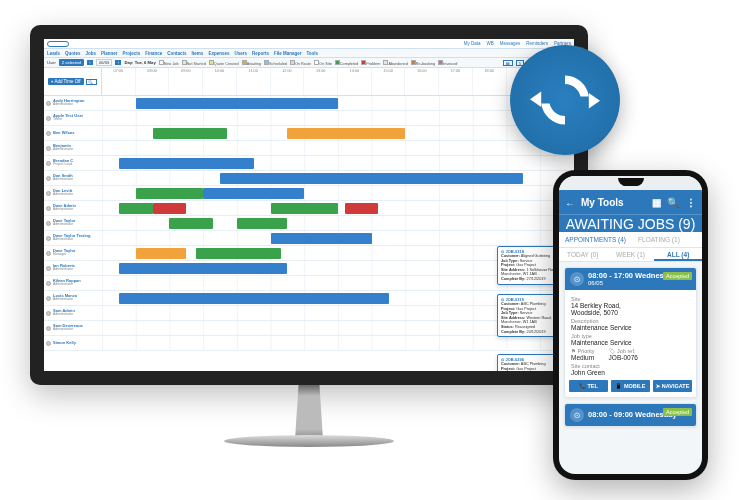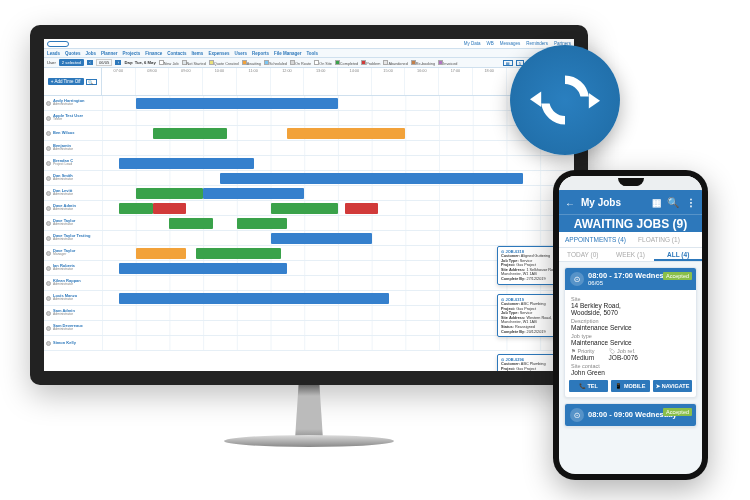--- a/index.html
+++ b/index.html
@@ -131,21 +131,21 @@
 
   .phone-header {
     height:24px; background:#2d78bb; color:#fff; display:flex; align-items:center; gap:6px;
     padding:0 6px; font-size:10px; font-weight:bold;
   }
   .phone-header .spacer { flex:1; }
   .phone-header .ico { font-size:10px; }
 
   .phone-subheader {
     height:18px; background:#2d78bb; color:#fff; display:flex; align-items:center; justify-content:center;
-    font-size:12px; font-weight:bold; border-top:1px solid rgba(255,255,255,0.2);
+    font-size:14px; font-weight:normal; border-top:1px solid rgba(255,255,255,0.2);
   }
 
   .phone-tabs {
     display:flex; height:16px; background:#fff; font-size:6.5px; color:#2d78bb;
     border-bottom:1px solid #dde6ee;
   }
   .phone-tabs div { flex:0 0 auto; padding:0 6px; display:flex; align-items:center; }
   .phone-tabs .inactive { color:#aaa; }
 
   .phone-subtabs {
@@ -482,21 +482,21 @@
 
 <div class="phone">
   <div class="phone-screen">
 
     <div class="phone-statusbar">
       <span>9:41</span>
     </div>
 
     <div class="phone-header">
       <span class="ico">←</span>
-      <span>My Jobs</span>
+      <span>My Tools</span>
       <div class="spacer"></div>
       <span class="ico">▦</span>
       <span class="ico">🔍</span>
       <span class="ico">⋮</span>
     </div>
 
     <div class="phone-subheader">
       <span>AWAITING JOBS (9)</span>
     </div>
 

